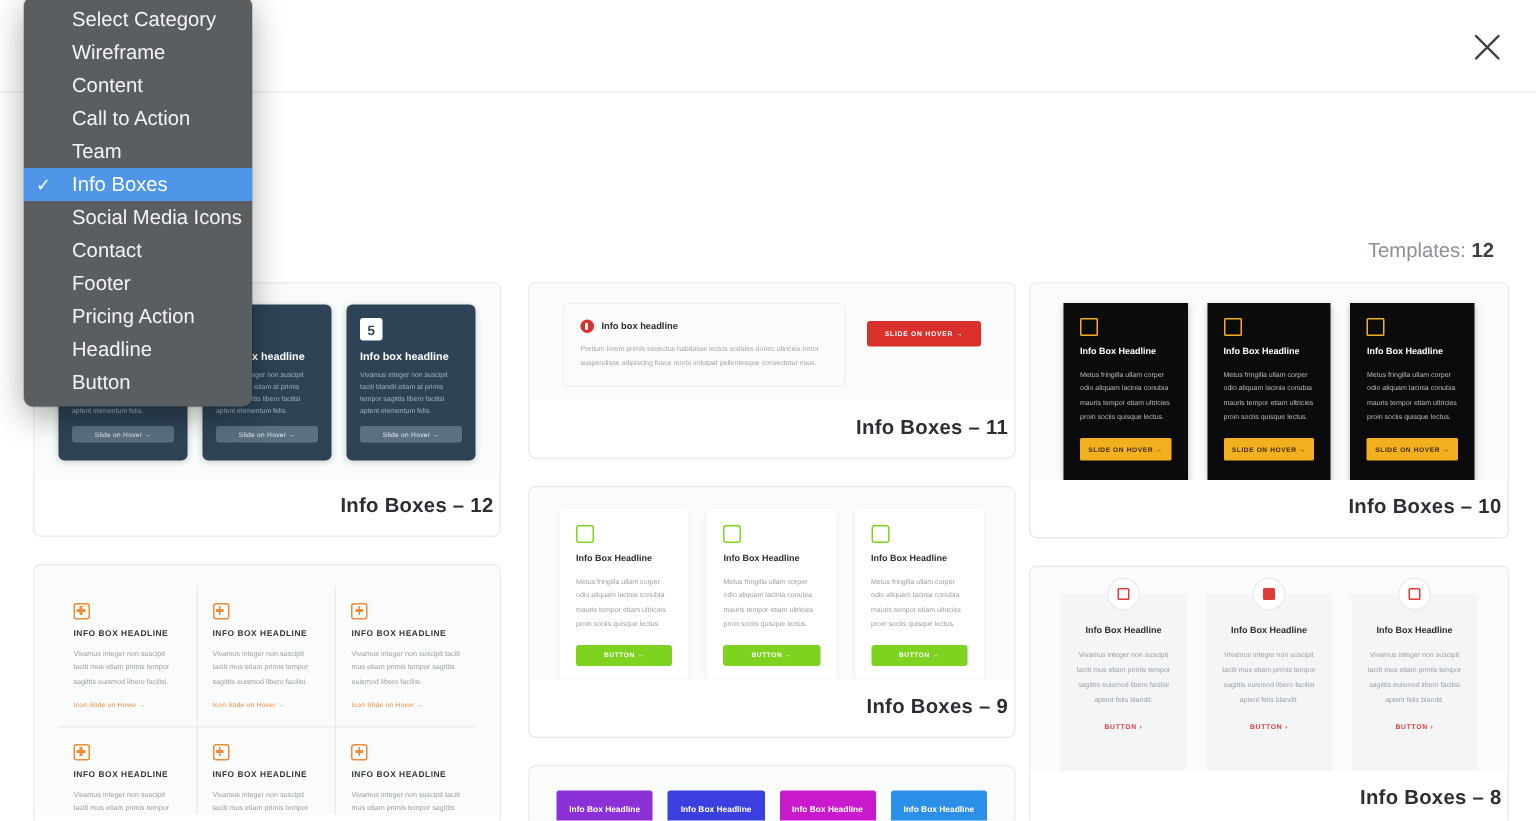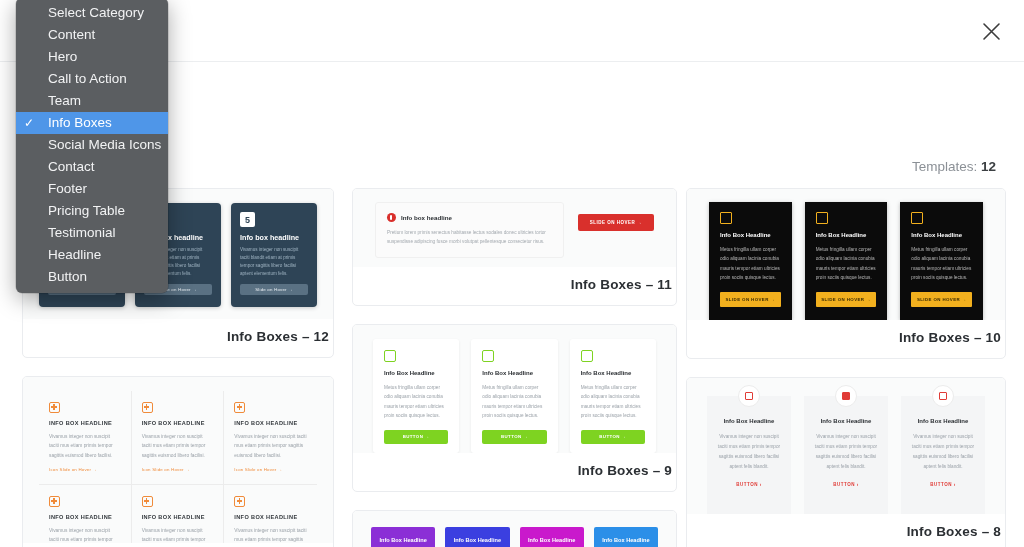--- a/index.html
+++ b/index.html
@@ -388,27 +388,26 @@
           </div>
         </div>
         <div class="tcard-label">Info Boxes – 8</div>
       </div>
 
     </div>
   </div>
 
   <div class="dropdown" id="dropdown">
       <div class="dd-item"><span>Select Category</span></div>
+      <div class="dd-item"><span>Wireframe</span></div>
       <div class="dd-item"><span>Content</span></div>
-      <div class="dd-item"><span>Hero</span></div>
       <div class="dd-item"><span>Call to Action</span></div>
       <div class="dd-item"><span>Team</span></div>
       <div class="dd-item selected"><span class="dd-check">✓</span><span>Info Boxes</span></div>
       <div class="dd-item"><span>Social Media Icons</span></div>
       <div class="dd-item"><span>Contact</span></div>
       <div class="dd-item"><span>Footer</span></div>
-      <div class="dd-item"><span>Pricing Table</span></div>
-      <div class="dd-item"><span>Testimonial</span></div>
+      <div class="dd-item"><span>Pricing Action</span></div>
       <div class="dd-item"><span>Headline</span></div>
       <div class="dd-item"><span>Button</span></div>
     </div>
 
 </div>
 
 </body></html>

